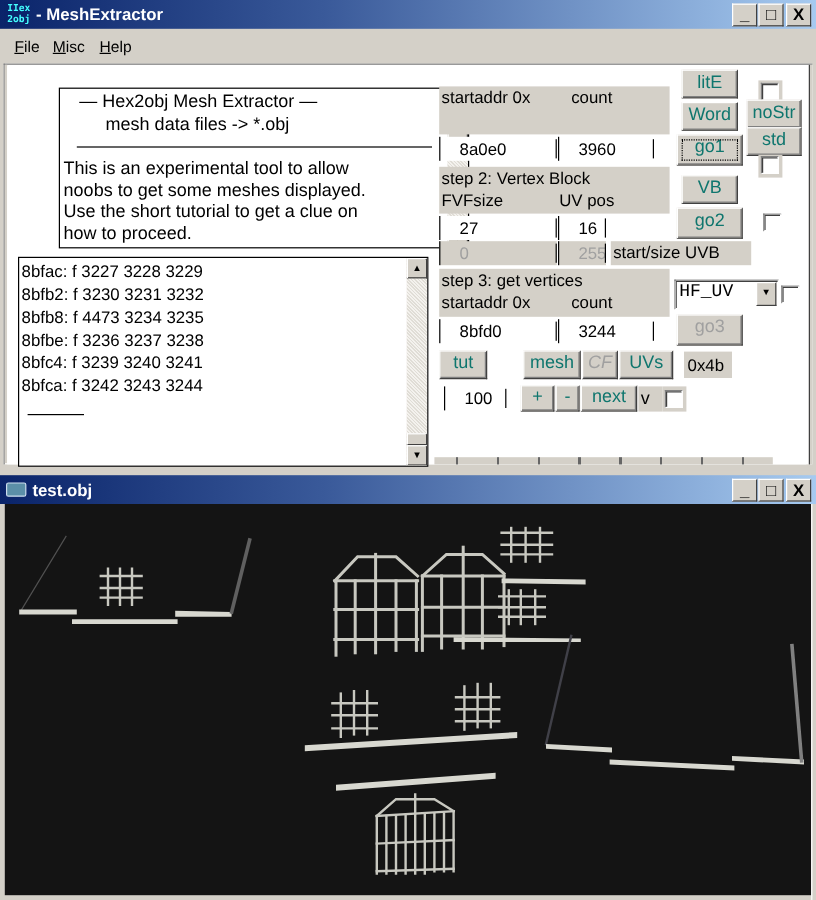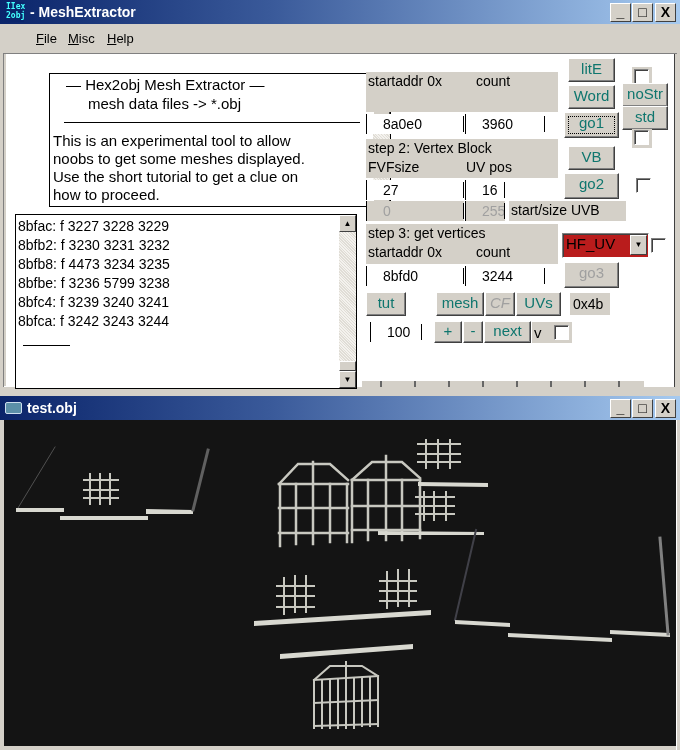--- a/index.html
+++ b/index.html
@@ -15,21 +15,21 @@
   .titlebar .ttl { position: absolute; left: 30px; top: 4px; }
   .appicon { position: absolute; left: 4px; top: 2px; width: 20px; height: 20px; background: #0a246a;
     color: #4ff; font-family: "DejaVu Sans Mono", monospace; font-size: 8px; line-height: 9px; padding-left: 2px; }
   .objicon { position: absolute; left: 5px; top: 6px; width: 17px; height: 12px; background: #5b8fa8;
     border: 1px solid #cde; border-radius: 2px; }
   .winbtns { position: absolute; right: 4px; top: 3px; display: flex; gap: 0; }
   .wbtn { width: 21px; height: 19px; background: #d4d0c8; border: 1px solid; border-color: #fff #404040 #404040 #fff;
     color: #000; font-size: 14px; font-weight: bold; text-align: center; line-height: 17px; margin-left: 1px; }
 
   
-  .menubar { position: absolute; left: 0; top: 26px; height: 24px; width: 572px; margin-left: 24px; }
+  .menubar { position: absolute; left: 0; top: 26px; height: 24px; width: 572px; }
   .menu-item { position: absolute; top: 5px; font-size: 13px; }
 
   .textbox { position: absolute; background: #fff; border: 1px solid #000; overflow: hidden; }
   .scrollbar { position: absolute; right: 0; top: 0; bottom: 0; width: 17px; background: #e8e6e0;
     background-image: repeating-linear-gradient(45deg, #e0ddd6 0 1px, #f4f2ee 1px 2px); }
   .sb-btn { position: absolute; left: 0; width: 17px; height: 17px; background: #d4d0c8;
     border: 1px solid; border-color: #fff #404040 #404040 #fff; font-size: 8px; text-align: center; line-height: 15px; }
   .sb-thumb { position: absolute; left: 0; width: 17px; background: #d4d0c8; border: 1px solid; border-color: #fff #404040 #404040 #fff; }
 
   .lbl { position: absolute; background: #d4d0c8; font-size: 14px; line-height: 19px; padding-left: 2px; white-space: nowrap; }
@@ -38,22 +38,22 @@
   .inp::after { content: ""; position: absolute; right: 0; top: 2px; bottom: 2px; border-right: 1px solid #000; }
   .inp.dis { background: #d4d0c8; color: #a0a0a0; }
   .btn { position: absolute; background: #d4d0c8; border: 1px solid; border-color: #fff #404040 #404040 #fff;
     box-shadow: inset -1px -1px 0 #808080; font-size: 15px; text-align: center; line-height: 20px; color: #0f766e; }
   .btn.dis { color: #a0a0a0; }
   .btn.focus::before { content:""; position:absolute; left:3px; top:3px; right:3px; bottom:3px; border:1px dotted #000; }
   .chk { position: absolute; width: 15px; height: 15px; background: #fff; border: 1px solid;
     border-color: #808080 #fff #fff #808080; box-shadow: inset 1px 1px 0 #404040; }
   .chkwrap { position: absolute; background: #d4d0c8; }
 
-  .combo { position: absolute; background: #b91c1c; border: 1px solid; border-color: #808080 #fff #fff #808080;
-    box-shadow: inset 1px 1px 0 #404040; font-size: 15px; line-height: 20px; padding-left: 3px; }
+  .combo { position: absolute; background: #ffffff; border: 1px solid; border-color: #808080 #fff #fff #808080;
+    box-shadow: inset 1px 1px 0 #404040; font-size: 15px; line-height: 20px; padding-left: 3px; font-family: Liberation Mono, monospace; }
   .combo .arrow { position: absolute; right: 1px; top: 1px; width: 17px; height: 20px; background: #d4d0c8;
     border: 1px solid; border-color: #fff #404040 #404040 #fff; font-size: 8px; text-align: center; line-height: 18px; }
 
   
   .viewer { position: absolute; left: 0; top: 392px; width: 680px; height: 358px; background: #d4d0c8; }
   .canvas { position: absolute; left: 4px; top: 420px; width: 672px; height: 326px; background: #141414; }
 </style>
 </head>
 <body>
 
@@ -96,21 +96,21 @@
     <div class="sb-thumb" style="top:17px; height:30px;"></div>
     <div class="sb-btn" style="bottom:0;">▼</div>
   </div>
 </div>
 
 <div class="textbox" style="left:15px; top:214px; width:342px; height:175px;">
   <div class="abs" style="left:2px; top:2px; font-size:14px; line-height:19px;">
     <div>8bfac: f  3227 3228 3229</div>
     <div>8bfb2: f  3230 3231 3232</div>
     <div>8bfb8: f  4473 3234 3235</div>
-    <div>8bfbe: f  3236 5799 3238</div>
+    <div>8bfbe: f  3236 3237 3238</div>
     <div>8bfc4: f  3239 3240 3241</div>
     <div>8bfca: f  3242 3243 3244</div>
   </div>
   <div class="abs" style="left:7px; top:130px; width:47px; height:1px; background:#000;"></div>
   <div class="scrollbar">
     <div class="sb-btn" style="top:0;">▲</div>
     <div class="sb-thumb" style="top:146px; height:10px;"></div>
     <div class="sb-btn" style="bottom:0;">▼</div>
   </div>
 </div>

